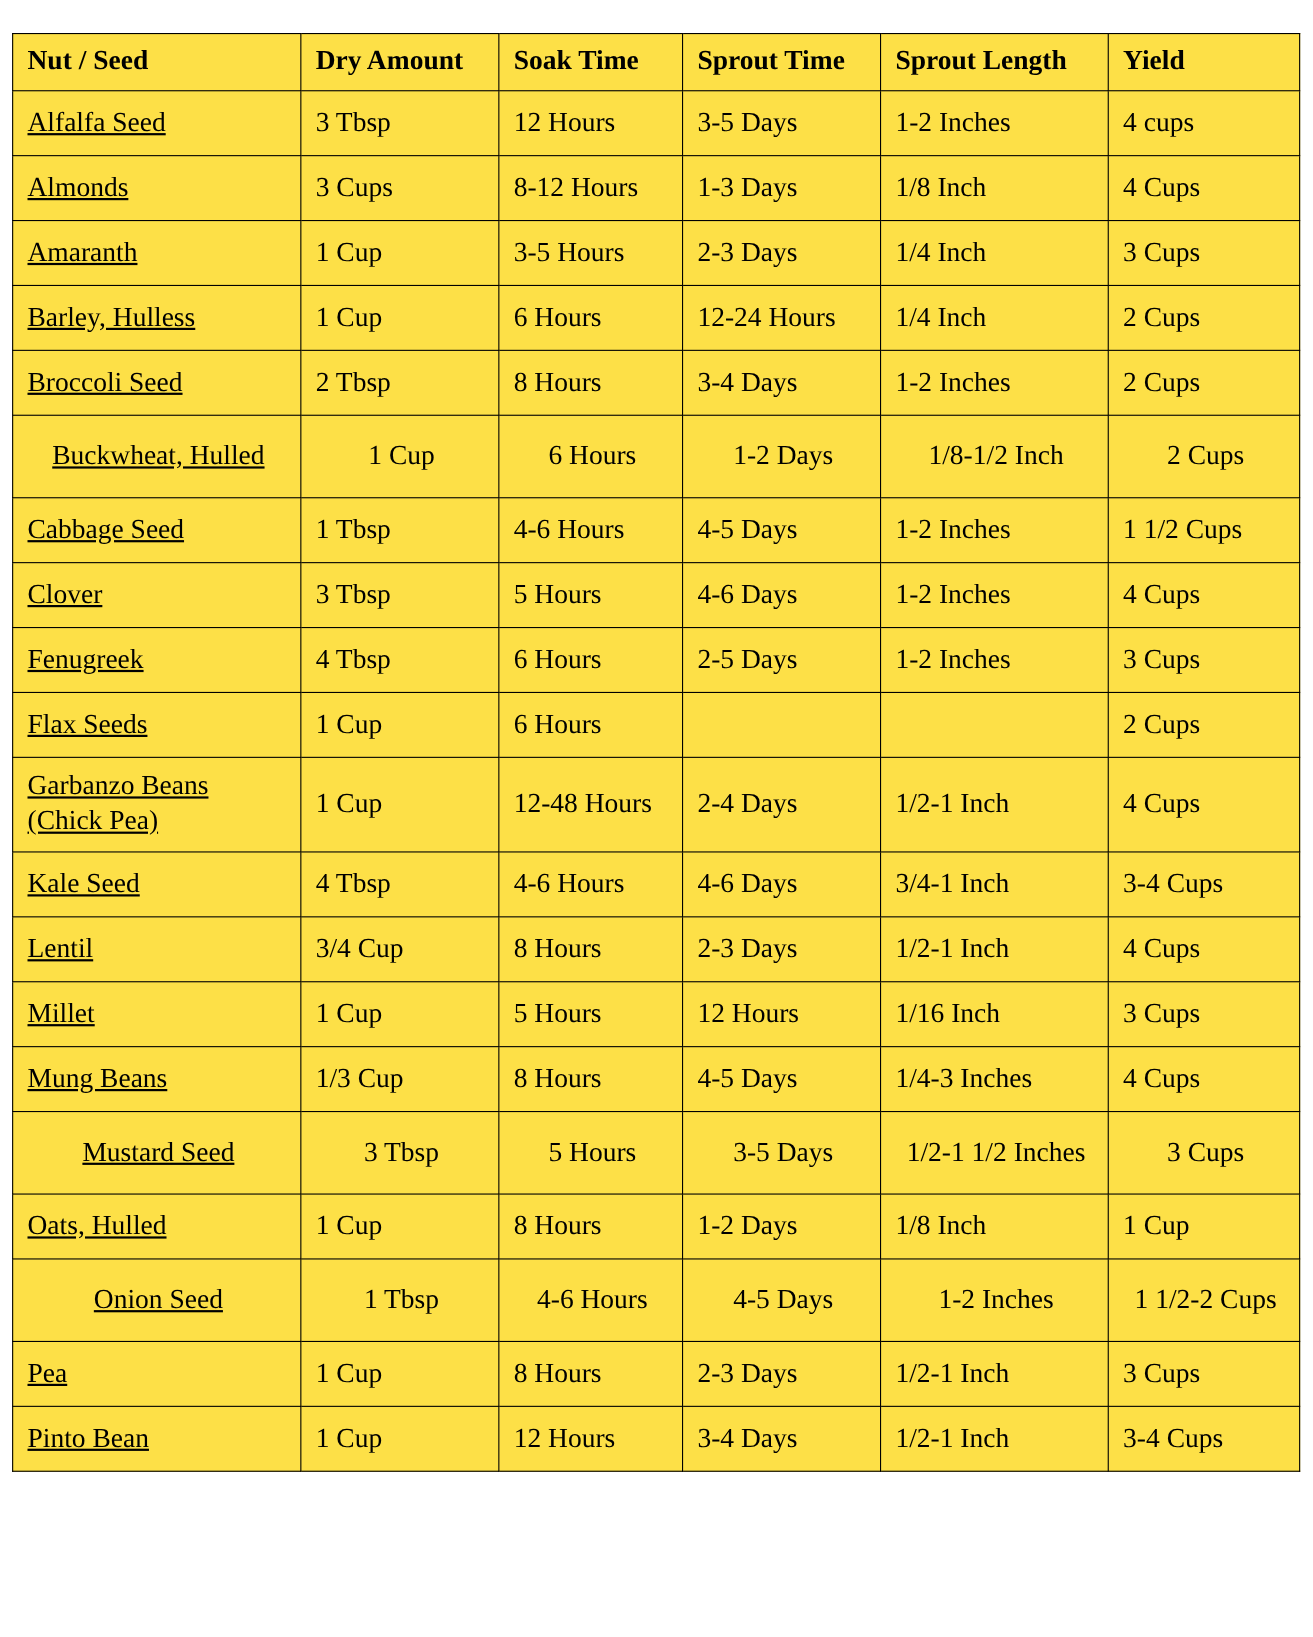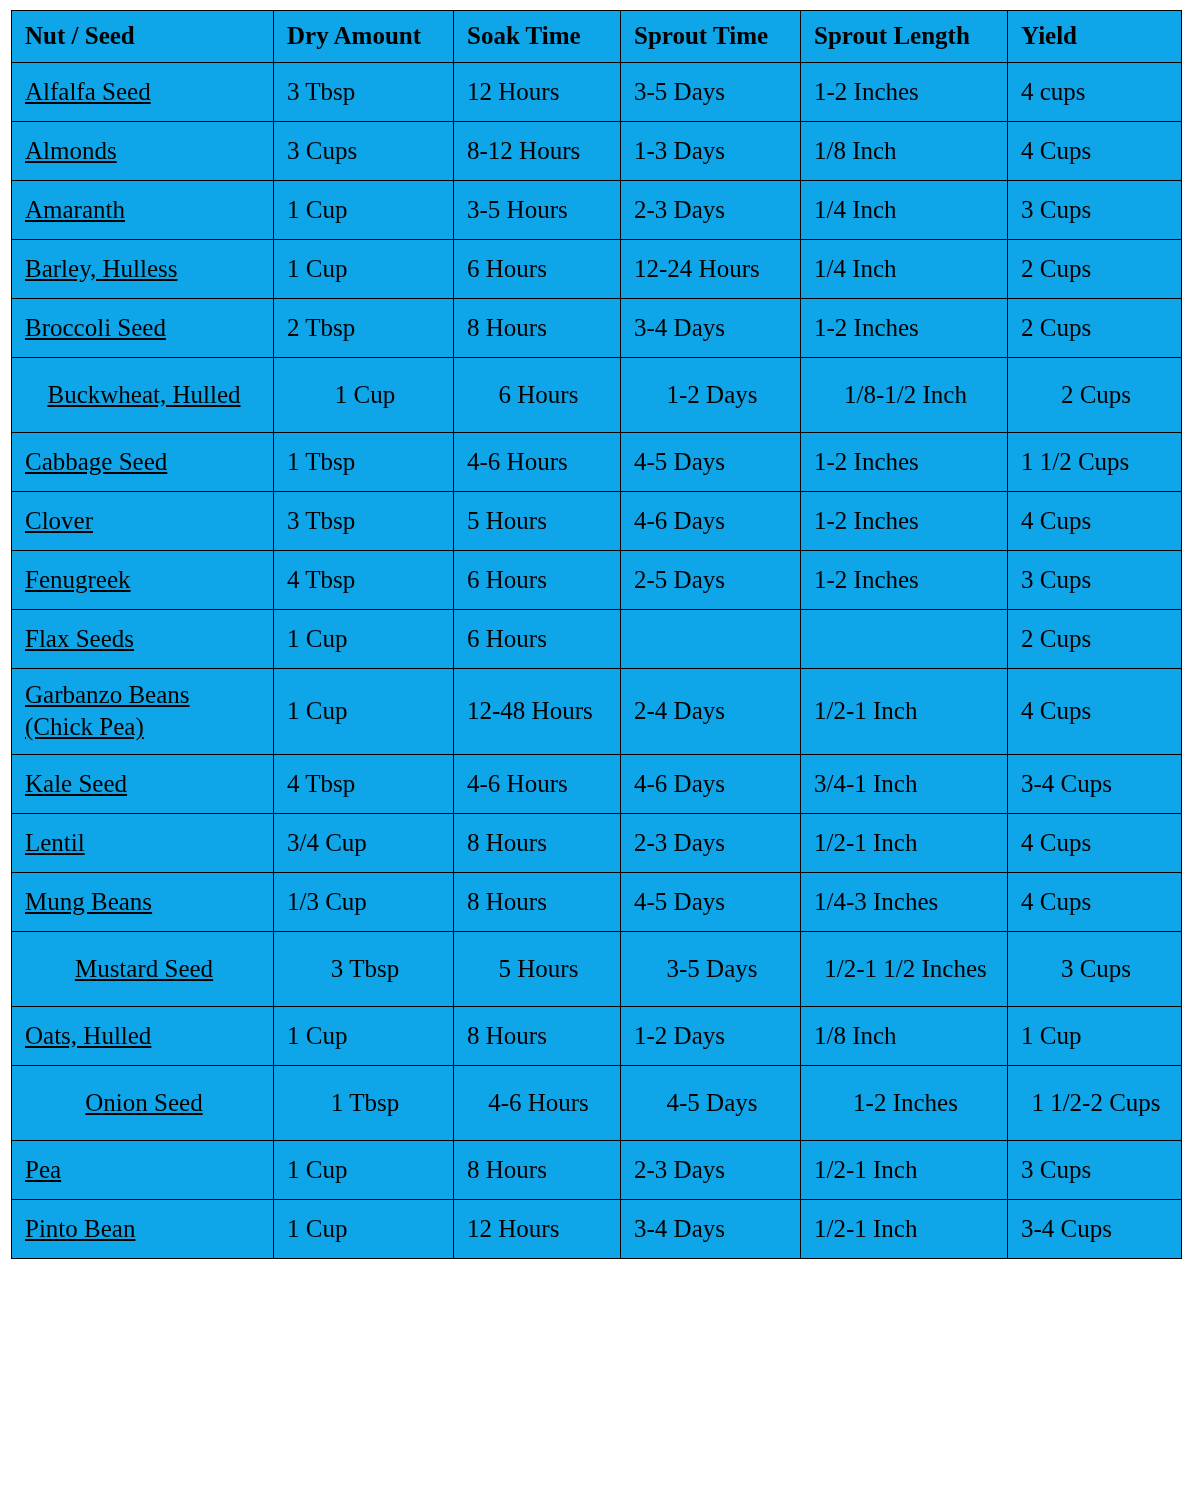--- a/index.html
+++ b/index.html
@@ -17,21 +17,22 @@
   #sprouting-table-wrap {
     position: absolute;
     left: 11px;
     top: 10px;
     width: 1170px;
   }
   table.sprout-table {
     border-collapse: collapse;
     table-layout: fixed;
     width: 1170px;
-    background: #0ea5e9;
+    background: #fde047;
+    margin-top: 20px;
   }
   table.sprout-table td,
   table.sprout-table th {
     border: 1px solid #000000;
     padding: 6px 10px 6px 13px;
     vertical-align: middle;
     text-align: left;
     font-size: 25px;
     line-height: 1.28;
     font-weight: normal;
@@ -183,20 +184,28 @@
         </tr>
         <tr class="r-std">
           <td class="seed-name">Lentil</td>
           <td>3/4 Cup</td>
           <td>8 Hours</td>
           <td>2-3 Days</td>
           <td>1/2-1 Inch</td>
           <td>4 Cups</td>
         </tr>
         <tr class="r-std">
+          <td class="seed-name">Millet</td>
+          <td>1 Cup</td>
+          <td>5 Hours</td>
+          <td>12 Hours</td>
+          <td>1/16 Inch</td>
+          <td>3 Cups</td>
+        </tr>
+        <tr class="r-std">
           <td class="seed-name">Mung Beans</td>
           <td>1/3 Cup</td>
           <td>8 Hours</td>
           <td>4-5 Days</td>
           <td>1/4-3 Inches</td>
           <td>4 Cups</td>
         </tr>
         <tr class="r-tall">
           <td class="seed-name">Mustard Seed</td>
           <td>3 Tbsp</td>

